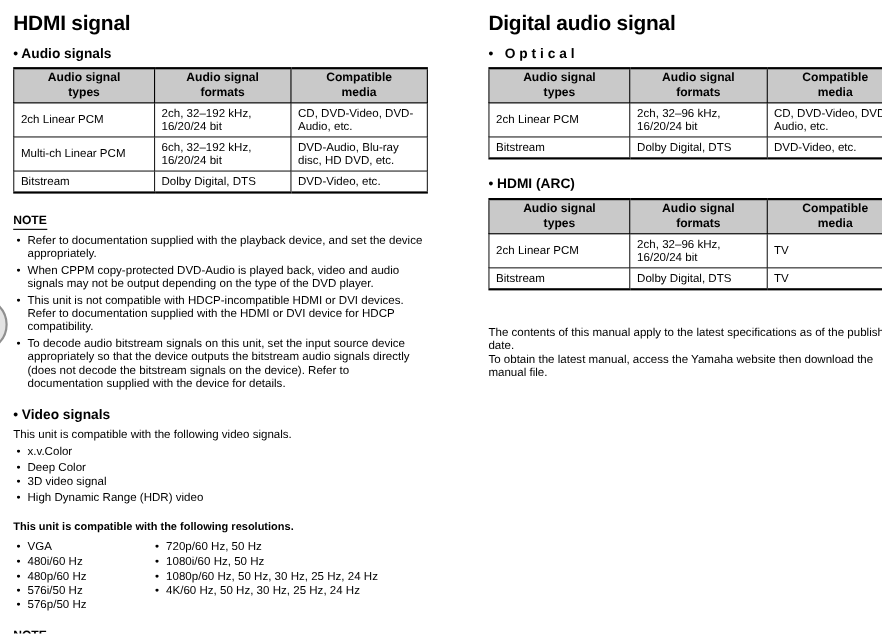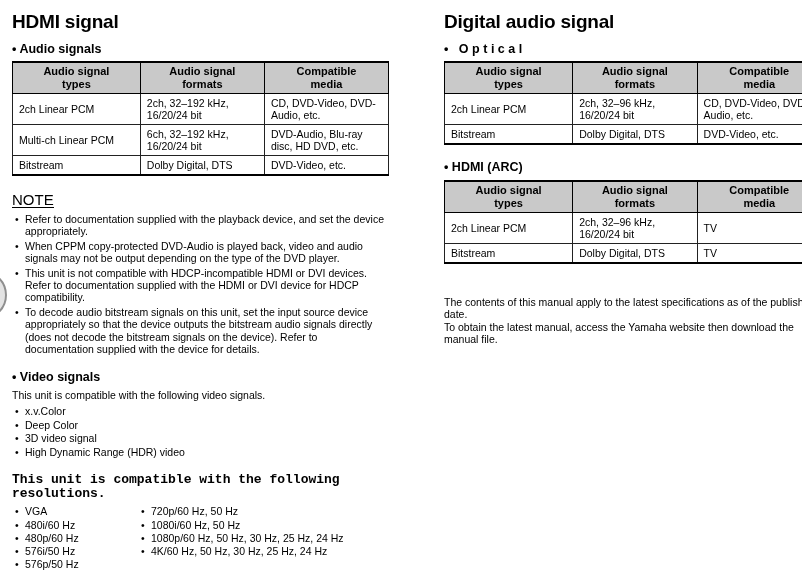--- a/index.html
+++ b/index.html
@@ -49,42 +49,42 @@
     border: 1px solid #222;
     padding: 3px 6px;
     line-height: 12px;
     vertical-align: middle;
     word-wrap: break-word;
   }
   .spec-table tr:last-child td { border-bottom: 2px solid #000; }
 
   .note-label {
     display: inline-block;
-    font-size: 15px; font-weight: normal;
+    font-size: 11px; font-weight: bold;
     border-bottom: 1.5px solid #000;
     padding-bottom: 1px;
     line-height: 12px;
   }
   .note-block { margin-top: 15px; }
   .bullet-list { margin: 4px 0 0 0; padding: 0; list-style: none; }
   .bullet-list li {
     position: relative;
     padding-left: 13px;
     font-size: 10.5px; line-height: 12.4px;
     margin-bottom: 2px;
   }
   .bullet-list li::before { content: "•"; position: absolute; left: 3px; }
 
   .video-block { margin-top: 15px; }
   .intro-text { font-size: 10.5px; margin: 4px 0 1px 0; line-height: 12px; }
   .loose-list li { line-height: 13.5px; margin-bottom: 0; }
 
   .res-heading {
-    font-size: 13px; font-weight: bold;
-    margin: 14px 0 0 0; line-height: 14px; font-family: Liberation Mono, monospace;
+    font-size: 10px; font-weight: bold;
+    margin: 14px 0 0 0; line-height: 14px;
   }
   .res-cols { display: flex; margin-top: 4px; }
   .res-col-1 { width: 126px; flex: 0 0 auto; }
   .res-col-2 { flex: 1; }
   .res-list { margin: 0; padding: 0; list-style: none; }
   .res-list li {
     position: relative; padding-left: 13px;
     font-size: 10.5px; line-height: 13.1px;
   }
   .res-list li::before { content: "•"; position: absolute; left: 3px; }

